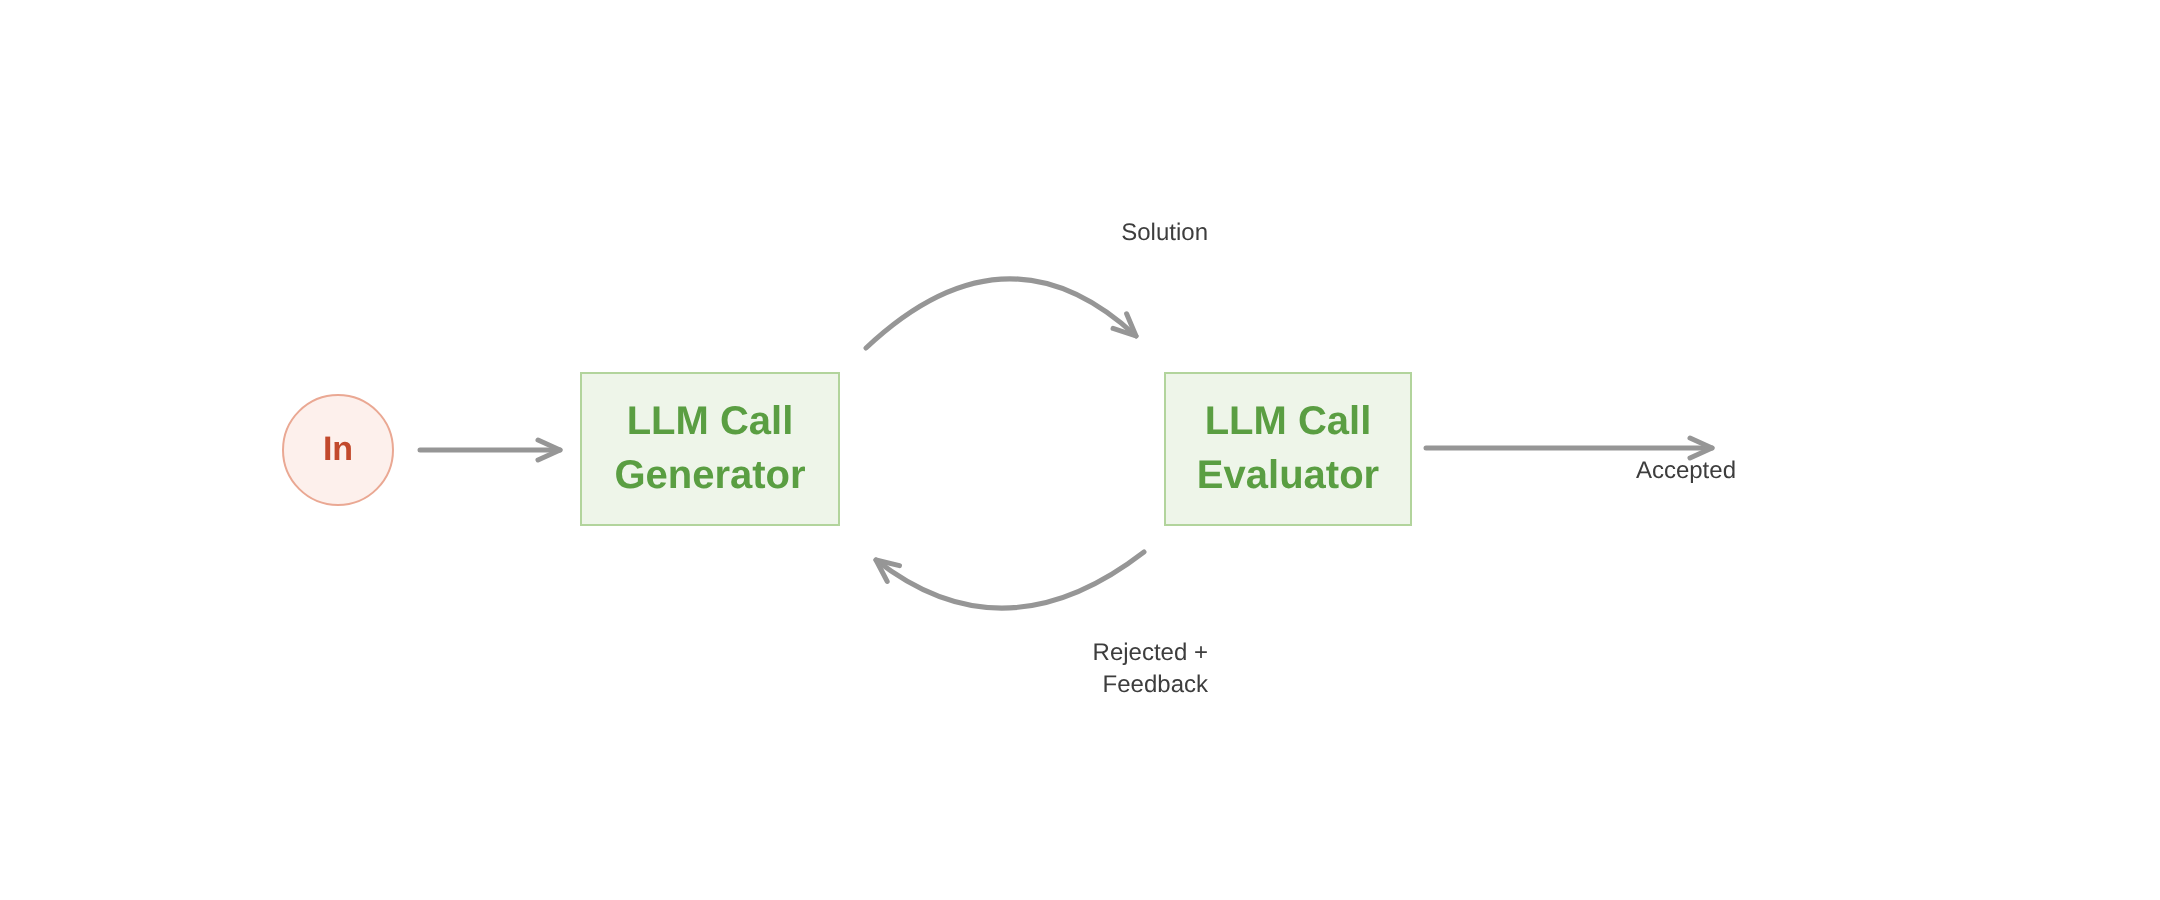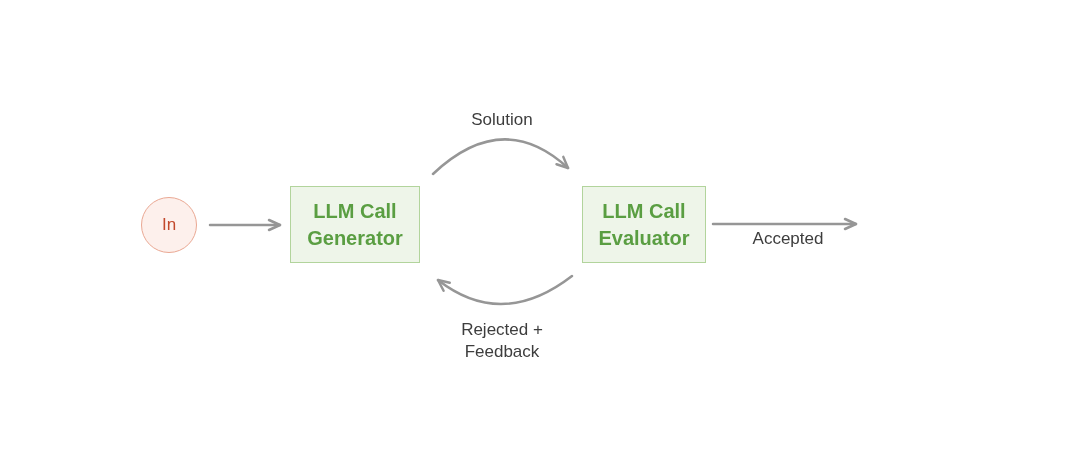--- a/index.html
+++ b/index.html
@@ -39,21 +39,21 @@
     position: absolute;
     display: flex;
     align-items: center;
     justify-content: center;
     text-align: center;
   }
   .terminal {
     background: var(--node-red-bg);
     border: 1.5px solid var(--node-red-border);
     color: var(--node-red-text);
-    font-weight: normal;
+    font-weight: bold;
     font-size: 17px;
   }
   .terminal.circle {
     left: 141px; top: 197px;
     width: 56px; height: 56px;
     border-radius: 50%;
   }
   .terminal.pill {
     left: 868px; top: 199px;
     width: 69px; height: 52px;
@@ -66,22 +66,22 @@
     font-weight: bold;
     font-size: 20px;
     line-height: 1.35;
     white-space: pre-line;
   }
   .process.generator { left: 290px; top: 186px; width: 130px; height: 77px; }
   .process.evaluator { left: 582px; top: 186px; width: 124px; height: 77px; }
   .edge-label {
     position: absolute;
     color: var(--label-text);
-    font-size: 17px;
-    text-align: center;
+    font-size: 12px;
+    text-align: right;
     white-space: pre-line;
     line-height: 1.3;
   }
   .edge-label.solution { left: 400px; top: 109px; width: 204px; }
   .edge-label.accepted { left: 708px; top: 228px; width: 160px; }
   .edge-label.rejected { left: 400px; top: 319px; width: 204px; }
 </style>
 </head>
 <body>
 

